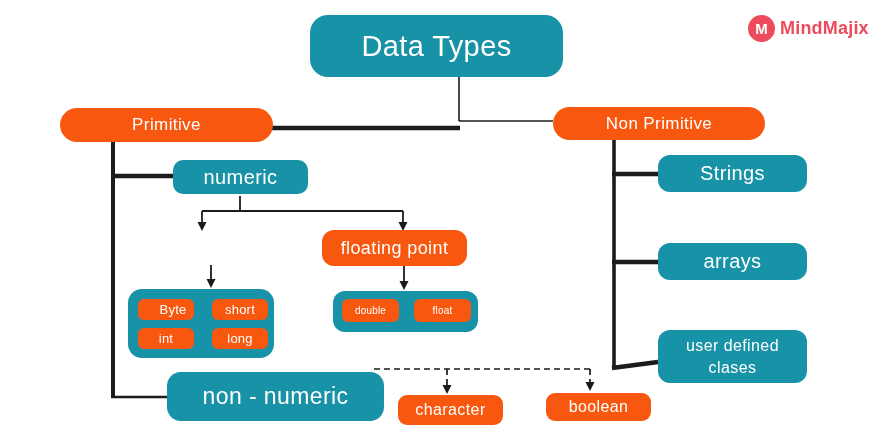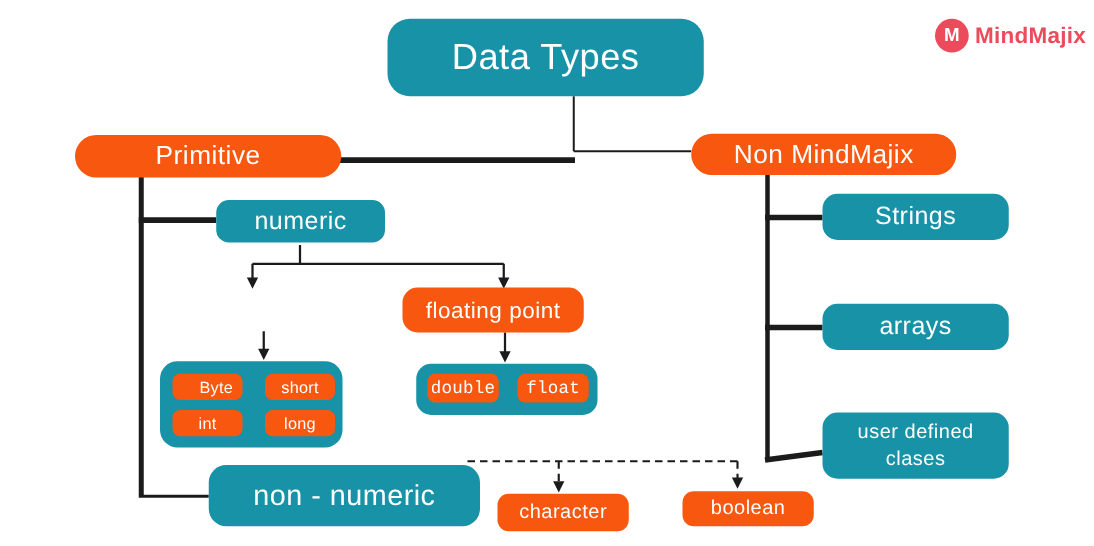--- a/index.html
+++ b/index.html
@@ -17,28 +17,28 @@
   .dash{stroke-dasharray:6 4;}
   .arrow{fill:var(--line); stroke:none;}
   .box{
     position:absolute; display:flex; align-items:center; justify-content:center;
     color:var(--text-on-box); text-align:center; letter-spacing:.4px;
     box-sizing:border-box;
   }
   .teal{background:var(--teal);}
   .orange{background:var(--orange);}
   .root-box{border-radius:18px; font-size:29px;}
-  .pill{border-radius:17px; font-size:21px;}
+  .pill{border-radius:17px; font-size:17px;}
   .mid{border-radius:10px; font-size:20px;}
   .sub{border-radius:10px; font-size:18px;}
   .right-box{border-radius:12px; font-size:20px;}
   .wrap2{font-size:16px; line-height:1.35; padding:4px 10px; border-radius:12px;}
   .group{border-radius:14px;}
   .chip{border-radius:6px; font-size:13px; letter-spacing:.2px;}
-  .chip-sm{border-radius:6px; font-size:14px; letter-spacing:.2px;font-family:Liberation Mono, monospace;}
+  .chip-sm{border-radius:6px; font-size:10px; letter-spacing:.2px;}
   .leaf{border-radius:9px; font-size:16px;}
   .big{border-radius:14px; font-size:23px;}
   .logo{position:absolute; left:748px; top:15px; display:flex; align-items:center; gap:5px;}
   .logo-circle{
     width:27px; height:27px; border-radius:50%; background:var(--brand-red);
     display:flex; align-items:center; justify-content:center;
     color:#fff; font-size:15px; font-weight:700;
   }
   .logo-text{color:var(--brand-red); font-size:18px; font-weight:700; letter-spacing:.2px;}
 </style>
@@ -80,21 +80,21 @@
     <path class="ln dash" d="M447 369 V387" stroke-width="1.7"></path>
     <path class="arrow" d="M442.5 385 L451.5 385 L447 394 Z"></path>
     <path class="ln dash" d="M590 369 V384" stroke-width="1.7"></path>
     <path class="arrow" d="M585.5 382 L594.5 382 L590 391 Z"></path>
   </svg>
 
   <div class="box teal root-box" style="left:310px; top:15px; width:253px; height:62px;">Data Types</div>
 
   <div class="box orange pill" style="left:60px; top:108px; width:213px; height:34px;">Primitive</div>
 
-  <div class="box orange pill" style="left:553px; top:107px; width:212px; height:33px;">Non MindMajix</div>
+  <div class="box orange pill" style="left:553px; top:107px; width:212px; height:33px;">Non Primitive</div>
 
   <div class="box teal mid" style="left:173px; top:160px; width:135px; height:34px;">numeric</div>
 
 
   <div class="box orange sub" style="left:322px; top:230px; width:145px; height:36px; border-radius:12px;">floating point</div>
 
   <div class="box teal group" style="left:128px; top:289px; width:146px; height:69px;"></div>
   <div class="box orange chip" style="left:138px; top:299px; width:56px; height:21px;padding-left:14px;">Byte</div>
   <div class="box orange chip" style="left:212px; top:299px; width:56px; height:21px;">short</div>
   <div class="box orange chip" style="left:138px; top:328px; width:56px; height:21px;">int</div>

